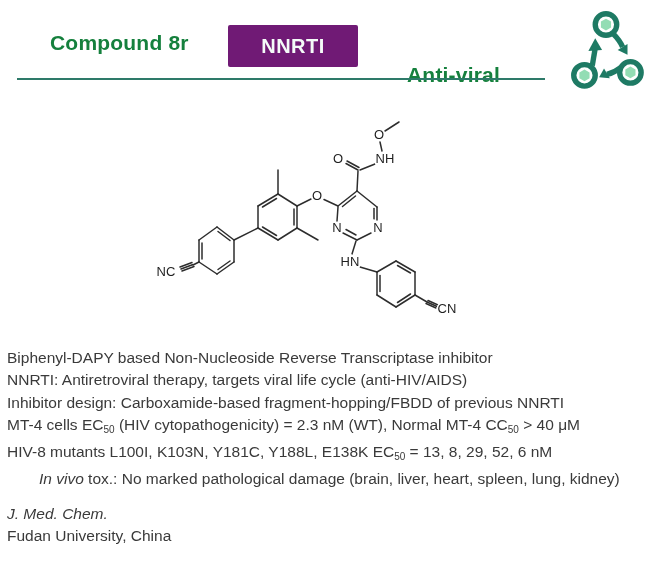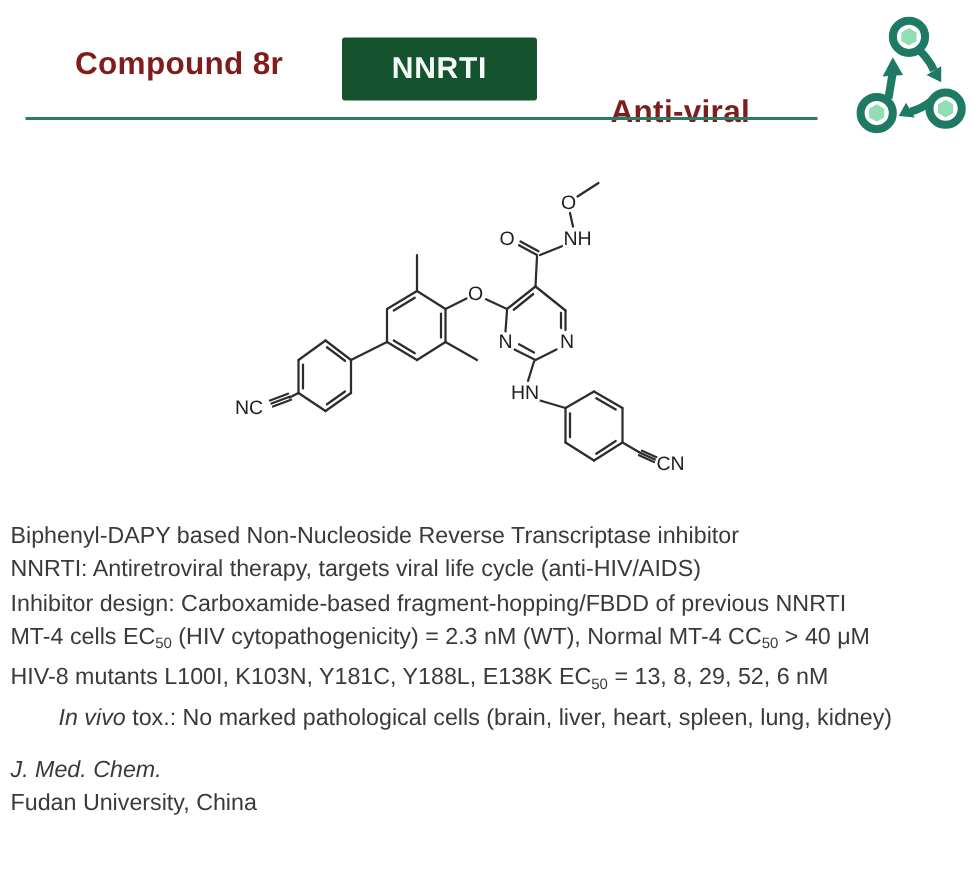--- a/index.html
+++ b/index.html
@@ -2,28 +2,28 @@
 <html><head>
 <meta charset="utf-8">
 <style>
   html,body{margin:0;padding:0;background:#ffffff;}
   .page{
     position:relative;width:650px;height:584px;background:#ffffff;overflow:hidden;
     font-family:"Liberation Sans",sans-serif;color:#1b1b1b;
   }
   
   .hdr-title{
-    position:absolute;top:31px;font-size:21px;font-weight:700;color:#7f1d1d;
+    position:absolute;top:31px;font-size:21px;font-weight:700;color:#15803d;
     letter-spacing:.2px;white-space:nowrap;
   }
   .hdr-compound{left:50px;}
   .hdr-category{left:407px;margin-top:32px;}
   .badge{
     position:absolute;left:228px;top:25px;width:130px;height:42px;
-    background:#14532d;color:#f4fbf8;font-size:20px;font-weight:700;
+    background:#701a75;color:#f4fbf8;font-size:20px;font-weight:700;
     display:flex;align-items:center;justify-content:center;border-radius:2px;
     letter-spacing:.5px;
   }
   .divider{
     position:absolute;left:17px;top:78px;width:528px;height:0;
     border-top:2px solid #2e7a69;
   }
   .logo{position:absolute;left:562px;top:3px;width:86px;height:90px;}
   
   .molecule{position:absolute;left:150px;top:110px;width:320px;height:215px;}
@@ -153,21 +153,21 @@
     <text x="166" y="276">NC</text>
     <text x="447" y="313">CN</text>
   </svg>
 
   <div class="notes">
       <div class="note-line"><span>Biphenyl-DAPY based Non-Nucleoside Reverse Transcriptase inhibitor</span></div>
       <div class="note-line"><span>NNRTI: Antiretroviral therapy, targets viral life cycle (anti-HIV/AIDS)</span></div>
       <div class="note-line"><span>Inhibitor design: Carboxamide-based fragment-hopping/FBDD of previous NNRTI</span></div>
       <div class="note-line"><span>MT-4 cells EC</span><span class="sub">50</span><span> (HIV cytopathogenicity) = 2.3 nM (WT), Normal MT-4 CC</span><span class="sub">50</span><span> &gt; 40 μM</span></div>
       <div class="note-line"><span>HIV-8 mutants L100I, K103N, Y181C, Y188L, E138K EC</span><span class="sub">50</span><span> = 13, 8, 29, 52, 6 nM</span></div>
-      <div class="note-line"><span class="ital">In vivo</span><span> tox.: No marked pathological cells (brain, liver, heart, spleen, lung, kidney)</span></div>
+      <div class="note-line"><span class="ital">In vivo</span><span> tox.: No marked pathological damage (brain, liver, heart, spleen, lung, kidney)</span></div>
     </div>
 
   <div class="footer">
     <div class="journal">J. Med. Chem.</div>
     <div>Fudan University, China</div>
   </div>
 
 </div>
 
 </body></html>

